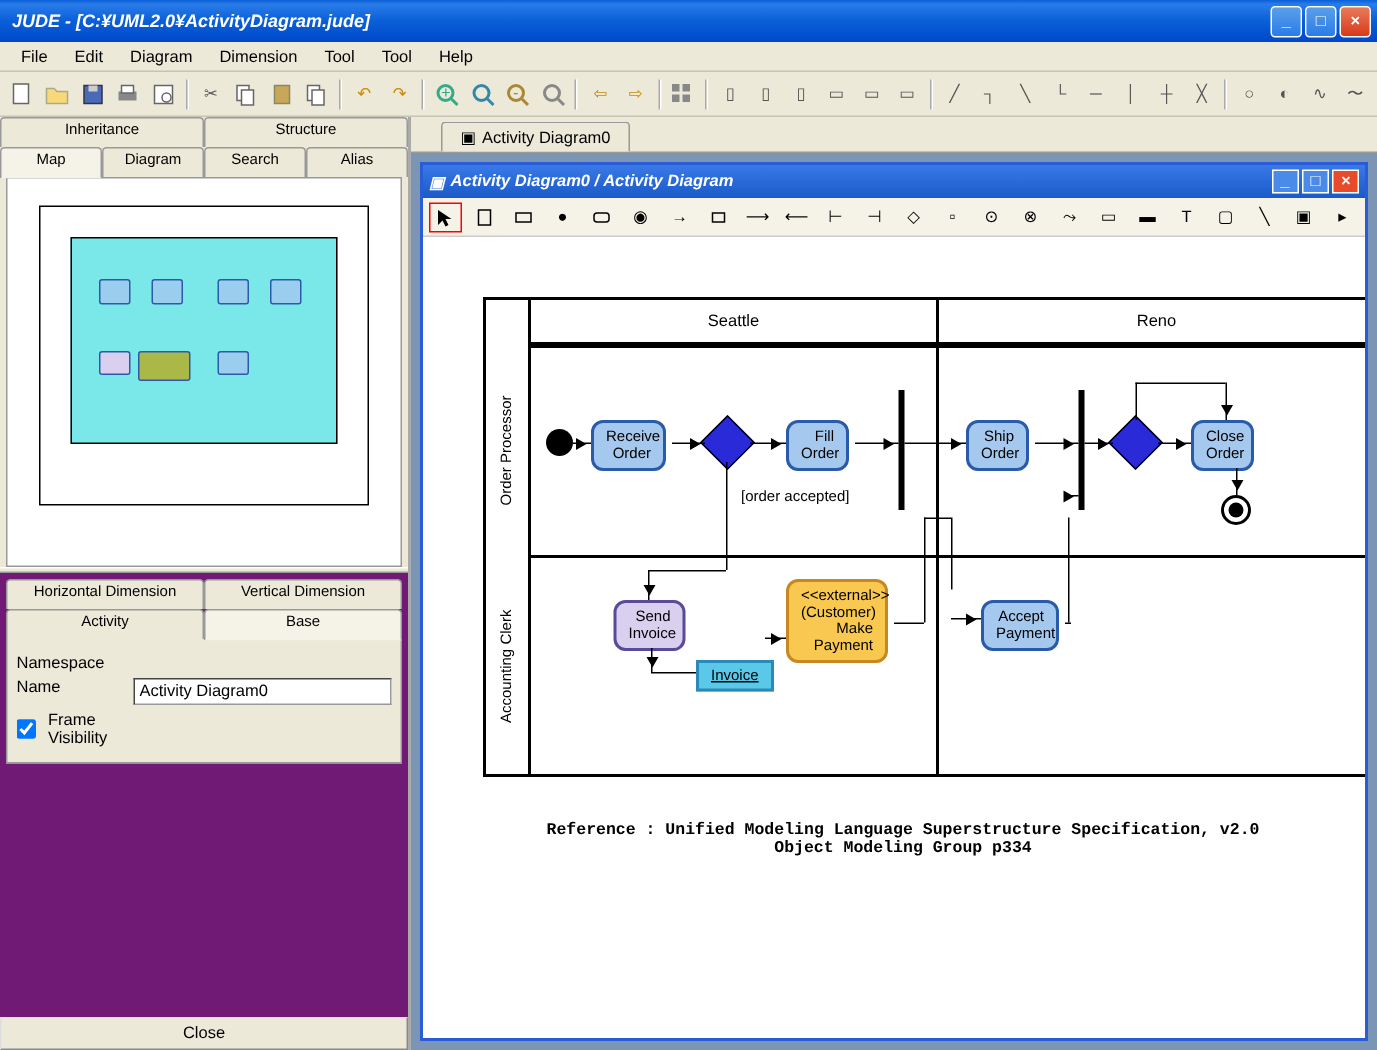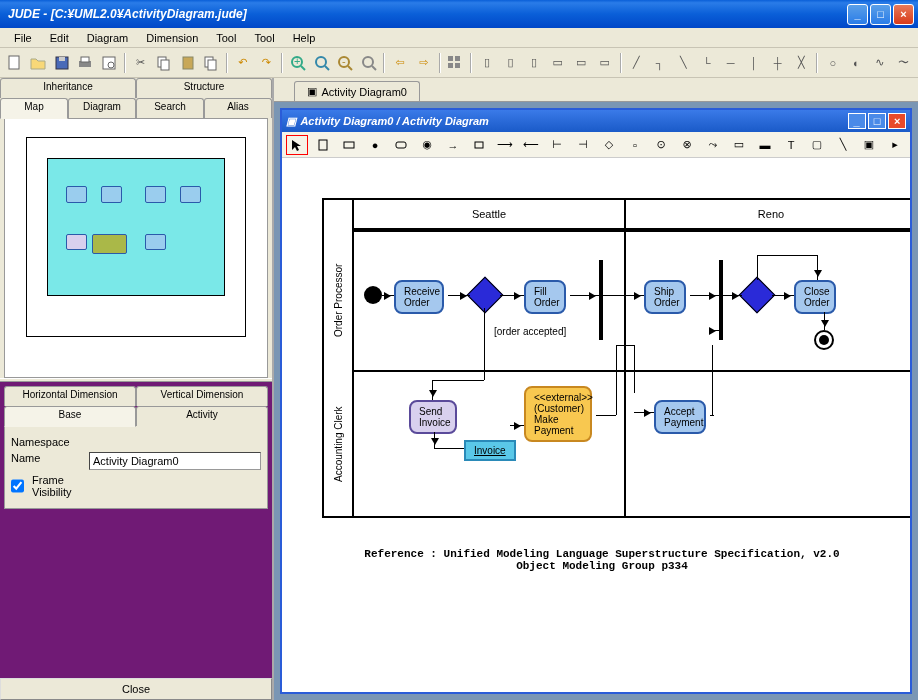--- a/index.html
+++ b/index.html
@@ -40,21 +40,21 @@
 .doctitle .wb { width: 18px; height: 16px; border: 1px solid #fff; margin-left: 2px; display: flex; align-items: center; justify-content: center; }
 .doctoolbar { height: 26px; border-bottom: 1px solid #ccc; display: flex; align-items: center; padding: 0 4px; gap: 4px; background: #f5f3e8; }
 .dtool { width: 22px; height: 20px; border: 1px solid transparent; display: flex; align-items: center; justify-content: center; }
 .dtool.sel { border: 1px solid red; }
 .canvas { flex: 1; background: white; overflow: auto; position: relative; }
 .diagram { position: absolute; left: 40px; top: 40px; width: 596px; height: 320px; border: 2px solid #000; }
 .swimheader { position: absolute; top: 0; height: 30px; border-bottom: 2px solid #000; display: flex; align-items: center; justify-content: center; font-size: 11px; }
 .swimlane-label { position: absolute; left: -2px; width: 30px; writing-mode: vertical-rl; transform: rotate(180deg); text-align: center; border-right: 2px solid #000; display: flex; align-items: center; justify-content: center; font-size: 10px; }
 .vline { position: absolute; top: 0; bottom: 0; width: 2px; background: #000; }
 .hline { position: absolute; left: 28px; right: 0; height: 2px; background: #000; }
-.activity { position: absolute; background: #a5c8ee; border: 2px solid #2a5aaa; border-radius: 8px; padding: 4px 8px; font-size: 10px; text-align: left; }
+.activity { position: absolute; background: #a5c8ee; border: 2px solid #2a5aaa; border-radius: 8px; padding: 4px 8px; font-size: 10px; text-align: right; }
 .activity.purple { background: #d8d0ee; border-color: #5a4a9a; }
 .activity.orange { background: #f8c850; border-color: #c88820; }
 .objnode { position: absolute; background: #5ac8e8; border: 2px solid #2a8ab8; padding: 3px 8px; font-size: 10px; text-decoration: underline; }
 .initial { position: absolute; width: 18px; height: 18px; background: #000; border-radius: 50%; }
 .final { position: absolute; width: 20px; height: 20px; background: #fff; border: 2px solid #000; border-radius: 50%; display: flex; align-items: center; justify-content: center; }
 .final::after { content: ''; width: 10px; height: 10px; background: #000; border-radius: 50%; }
 .decision { position: absolute; width: 26px; height: 26px; background: #2a2ad8; transform: rotate(45deg); border: 1px solid #000; }
 .bar { position: absolute; background: #000; }
 .arrow { position: absolute; border-top: 1px solid #000; }
 .arrowv { position: absolute; border-left: 1px solid #000; }
@@ -224,22 +224,22 @@
         </div>
       </div>
     </div>
     <div class="splitter"></div>
     <div class="proppanel">
       <div class="tabrow">
         <div class="tab">Horizontal Dimension</div>
         <div class="tab">Vertical Dimension</div>
       </div>
       <div class="tabrow">
+        <div class="tab">Activity</div>
         <div class="tab active">Base</div>
-        <div class="tab">Activity</div>
       </div>
       <div style="border:1px solid #999;border-top:none;padding:6px;background:#ece9d8;">
         <div class="proprow">
           <label>Namespace</label>
         </div>
         <div class="proprow">
           <label>Name</label>
           <input type="text" value="Activity Diagram0" style="">
         </div>
         <div class="proprow">

